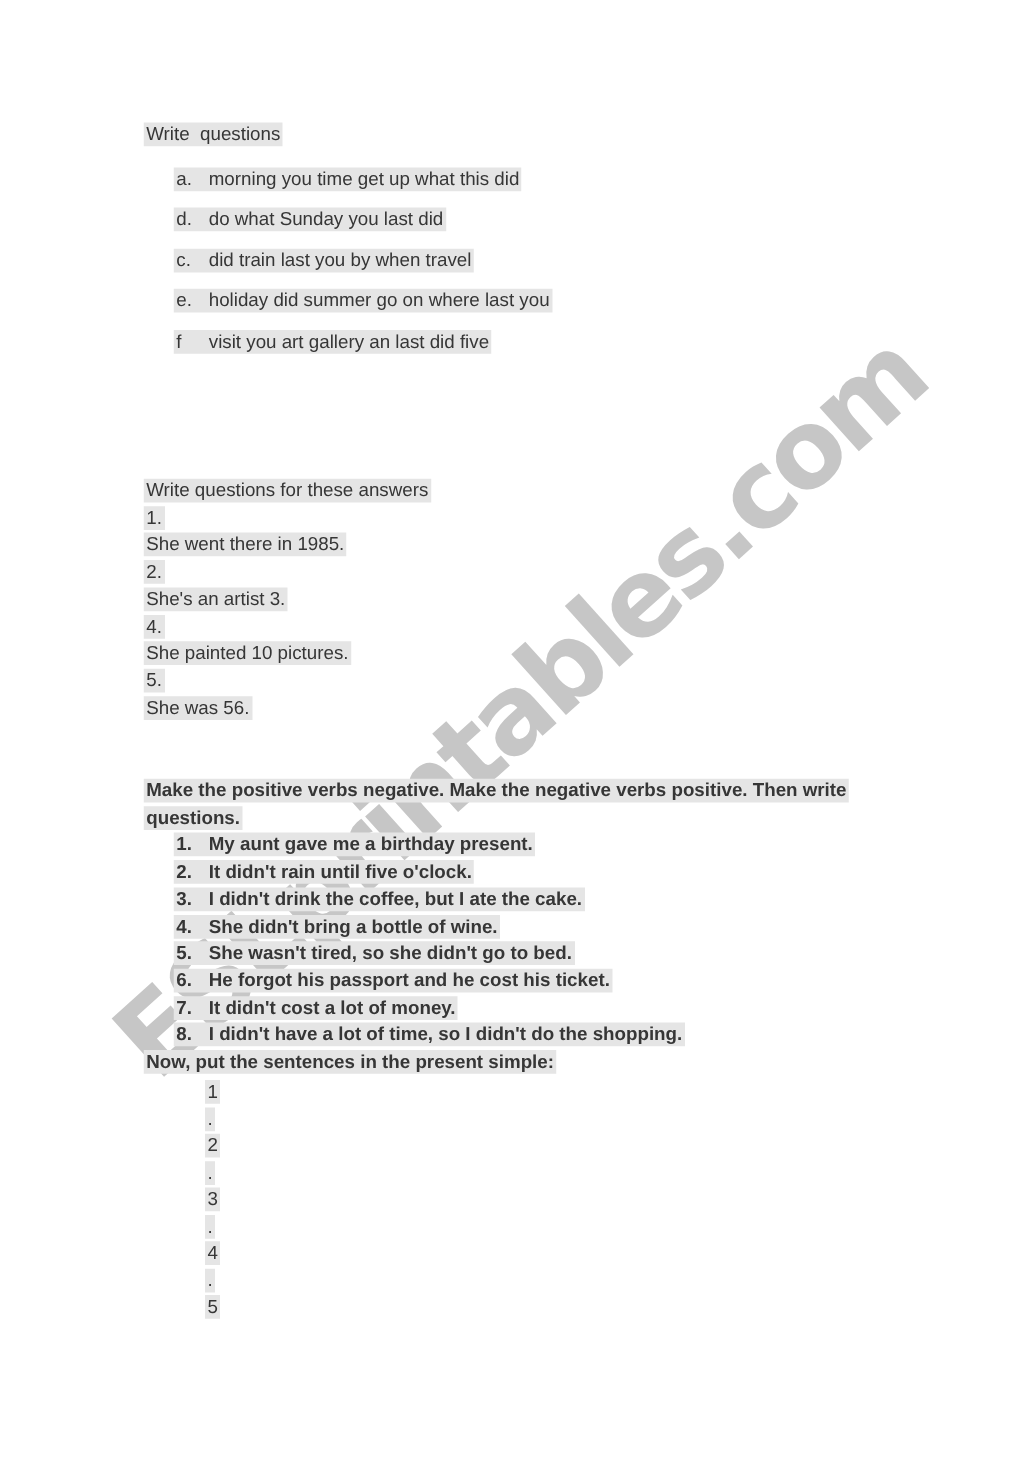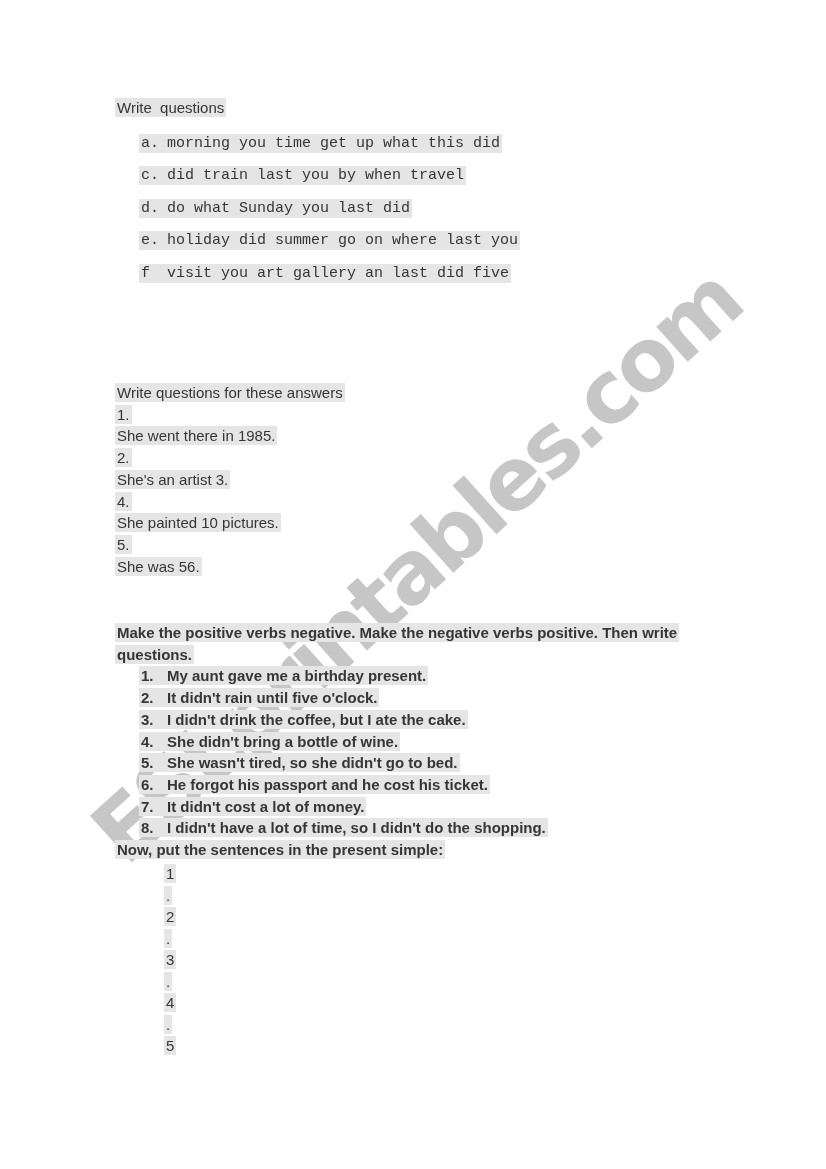--- a/index.html
+++ b/index.html
@@ -25,43 +25,43 @@
     letter-spacing: -4px;
     color: #c6c6c6;
     white-space: nowrap;
     z-index: 0;
     user-select: none;
   }
   .line { position: relative; z-index: 1; white-space: pre; }
   .bg { background: #e5e5e5; padding: 1px 2px; }
   .marker { display: inline-block; width: 26px; }
   .s1-title { position: absolute; left: 115px; top: 97px; line-height: 21.7px; }
-  .s1-items { position: absolute; left: 115px; top: 128px; font-family: Liberation Mono, monospace; }
+  .s1-items { position: absolute; left: 115px; top: 128px; }
   .s1-items .line { line-height: 32.4px; padding-left: 24px; }
   .s2 { position: absolute; left: 115px; top: 382px; }
   .s2 .line { line-height: 21.7px; }
   .s3 { position: absolute; left: 115px; top: 622px; }
   .s3 .line { line-height: 21.7px; font-weight: bold; }
   .s3 .item { padding-left: 24px; }
   .s4 { position: absolute; left: 164px; top: 863px; }
   .s4 .line { line-height: 21.5px; }
 </style>
 </head>
 <body>
 
 <div class="page">
 
   <div class="watermark">ESLprintables.com</div>
 
   <div class="line s1-title"><span class="bg">Write  questions</span></div>
 
   <div class="s1-items">
     <div class="line item"><span class="bg"><span class="marker">a.</span><span>morning you time get up what this did</span></span></div>
+    <div class="line item"><span class="bg"><span class="marker">d.</span><span>do what Sunday you last did</span></span></div>
     <div class="line item"><span class="bg"><span class="marker">c.</span><span>did train last you by when travel</span></span></div>
-    <div class="line item"><span class="bg"><span class="marker">d.</span><span>do what Sunday you last did</span></span></div>
     <div class="line item"><span class="bg"><span class="marker">e.</span><span>holiday did summer go on where last you</span></span></div>
     <div class="line item"><span class="bg"><span class="marker">f</span><span>visit you art gallery an last did five</span></span></div>
   </div>
 
   <div class="s2">
     <div class="line"><span class="bg">Write questions for these answers</span></div>
     <div class="line"><span class="bg">1.</span></div>
     <div class="line"><span class="bg">She went there in 1985.</span></div>
     <div class="line"><span class="bg">2.</span></div>
     <div class="line"><span class="bg">She's an artist 3.</span></div>

